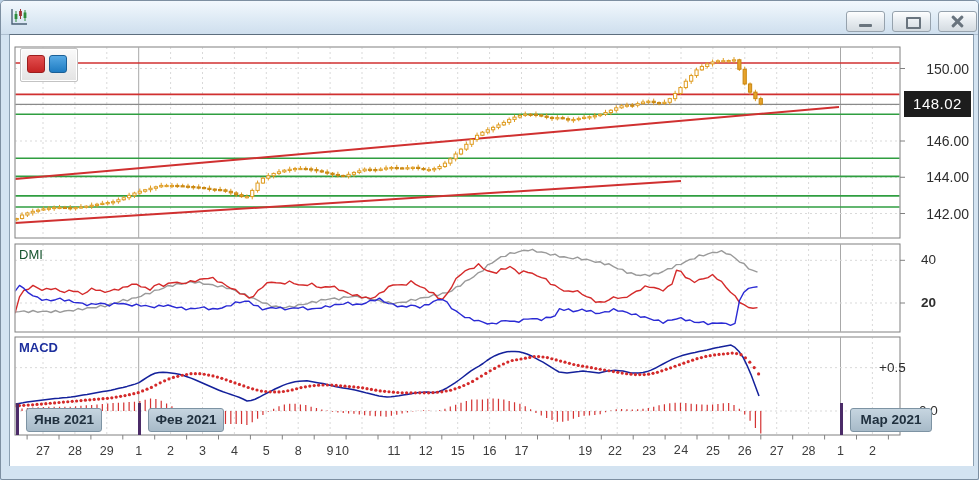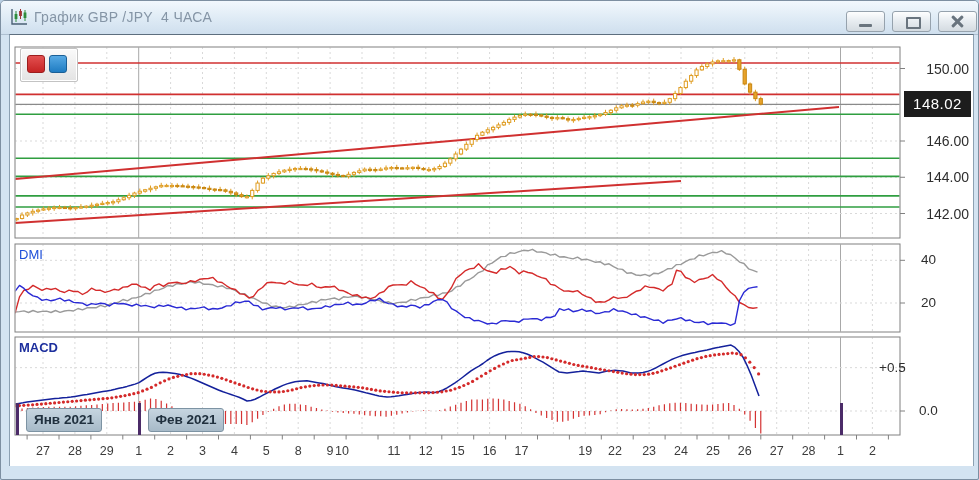--- a/index.html
+++ b/index.html
@@ -17,21 +17,21 @@
   .win-btn .x1{transform:rotate(45deg);} .win-btn .x2{transform:rotate(-45deg);}
   .client{position:absolute;left:8px;top:33px;width:963px;height:431px;background:#ffffff;
           border-top:1px solid #5d6e7e;border-left:1px solid #8ca0b2;border-right:1px solid #8ca0b2;}
   #chart-svg{position:absolute;left:0;top:0;}
   .float-toolbar{position:absolute;left:19px;top:47px;width:56px;height:32px;background:linear-gradient(#fafafa,#e3e3e3);
                  border:1px solid #c3c3c3;box-shadow:0 0 0 1px #ffffff inset;border-radius:2px;}
   .tool-btn{position:absolute;top:6px;width:18px;height:18px;border-radius:3px;padding:0;cursor:pointer;}
   .tool-btn.red{left:6px;background:linear-gradient(#e35050,#c62424);border:1px solid #9c1d1d;}
   .tool-btn.blue{left:28px;background:linear-gradient(#56a9e4,#1f7cc2);border:1px solid #1a5f96;}
   .pane-label{position:absolute;font-size:13px;}
-  .pane-label.dmi{left:18px;top:246px;color:#1d4ed8;}
+  .pane-label.dmi{left:18px;top:246px;color:#14532d;}
   .pane-label.macd{left:18px;top:339px;color:#1d2f9d;font-weight:700;}
   .price-badge{position:absolute;left:903px;top:90px;width:67px;height:26px;background:#1d1d1d;color:#ffffff;
                font-size:15px;line-height:26px;text-align:center;letter-spacing:.5px;}
   .axis-label{position:absolute;color:#2e2e2e;font-size:14px;}
   .day-label{position:absolute;top:443px;width:30px;text-align:center;color:#3c3c3c;font-size:12.5px;}
   .ind-label{position:absolute;color:#2e2e2e;font-size:13.5px;}
   .month-line{position:absolute;width:3px;background:#4b2b68;}
   .month-box{position:absolute;top:407px;height:24px;background:linear-gradient(#c6d5e0,#a7bac8);
              border:1px solid #7d93a3;border-radius:3px;box-sizing:border-box;
              font-size:13.5px;font-weight:700;color:#20303e;text-align:center;line-height:22px;margin-left:7px;}
@@ -43,21 +43,20 @@
   <div class="titlebar">
     <svg class="title-icon" width="19" height="19" viewBox="0 0 19 19">
       <path d="M2 1 v15 h15" stroke="#4a6076" stroke-width="1.4" fill="none"></path>
       <line x1="6" y1="3" x2="6" y2="14" stroke="#2f8c3c" stroke-width="1"></line>
       <rect x="4.6" y="6" width="2.8" height="5" fill="#2f8c3c"></rect>
       <line x1="10.5" y1="1" x2="10.5" y2="11" stroke="#a03030" stroke-width="1"></line>
       <rect x="9.1" y="3" width="2.8" height="5" fill="#a03030"></rect>
       <line x1="15" y1="2" x2="15" y2="13" stroke="#2f8c3c" stroke-width="1"></line>
       <rect x="13.6" y="4.5" width="2.8" height="5.5" fill="#2f8c3c"></rect>
     </svg>
-    <span class="title-text">График GBP /JPY  4 ЧАСА</span>
     <button class="win-btn" style="left:845px">
       <span class="bar"></span>
       </button>
     <button class="win-btn" style="left:891px">
       <span class="box"></span>
       </button>
     <button class="win-btn" style="left:937px">
       <span class="x1"></span>
         <span class="x2"></span>
       </button>
@@ -831,21 +830,21 @@
 
   <div id="price-axis">
       <span class="axis-label" style="left:906px;top:59.5px;width:62px;text-align:right;">150.00</span>
       <span class="axis-label" style="left:906px;top:132px;width:62px;text-align:right;">146.00</span>
       <span class="axis-label" style="left:906px;top:168.25px;width:62px;text-align:right;">144.00</span>
       <span class="axis-label" style="left:906px;top:204.5px;width:62px;text-align:right;">142.00</span>
     </div>
   <div class="price-badge">148.02</div>
   <div id="dmi-axis">
       <span class="ind-label" style="left:920px;top:251.3px;">40</span>
-      <span class="ind-label" style="left:920px;top:294px;">20</span>
+      <span class="ind-label" style="left:920px;top:294px;font-weight:bold;">20</span>
     </div>
   <div id="macd-axis">
       <span class="ind-label" style="left:878px;top:358.65px;">+0.5</span>
       <span class="ind-label" style="left:918px;top:402px;">0.0</span>
     </div>
   <div id="day-axis">
       <span class="day-label" style="left:27px;">27</span>
       <span class="day-label" style="left:58.900000000000006px;">28</span>
       <span class="day-label" style="left:90.8px;">29</span>
       <span class="day-label" style="left:122.69999999999999px;">1</span>
@@ -858,27 +857,28 @@
       <span class="day-label" style="left:326px;">10</span>
       <span class="day-label" style="left:377.9px;">11</span>
       <span class="day-label" style="left:409.79999999999995px;">12</span>
       <span class="day-label" style="left:441.7px;">15</span>
       <span class="day-label" style="left:473.59999999999997px;">16</span>
       <span class="day-label" style="left:505.5px;">17</span>
       <span class="day-label" style="left:537.4px;margin-top:44px;">18</span>
       <span class="day-label" style="left:569.3px;">19</span>
       <span class="day-label" style="left:599px;">22</span>
       <span class="day-label" style="left:633.1px;">23</span>
-      <span class="day-label" style="left:665px;">24</span>
+      <span class="day-label" style="left:665px;font-family:Liberation Mono, monospace;">24</span>
       <span class="day-label" style="left:696.9px;">25</span>
       <span class="day-label" style="left:728.8px;">26</span>
       <span class="day-label" style="left:760.6999999999999px;">27</span>
       <span class="day-label" style="left:792.5999999999999px;">28</span>
       <span class="day-label" style="left:824.5px;">1</span>
       <span class="day-label" style="left:856.4px;">2</span>
     </div>
 
   <div class="month-line" style="left:15px;top:402px;height:32px"></div>
   <div class="month-box" style="left:18px;width:76px">Янв 2021</div>
   <div class="month-line" style="left:137px;top:402px;height:32px"></div>
   <div class="month-box" style="left:140px;width:76px">Фев 2021</div>
   <div class="month-line" style="left:839px;top:402px;height:32px"></div>
+  <div class="month-box" style="left:842px;width:82px">Мар 2021</div>
 </div>
 
 </body></html>

